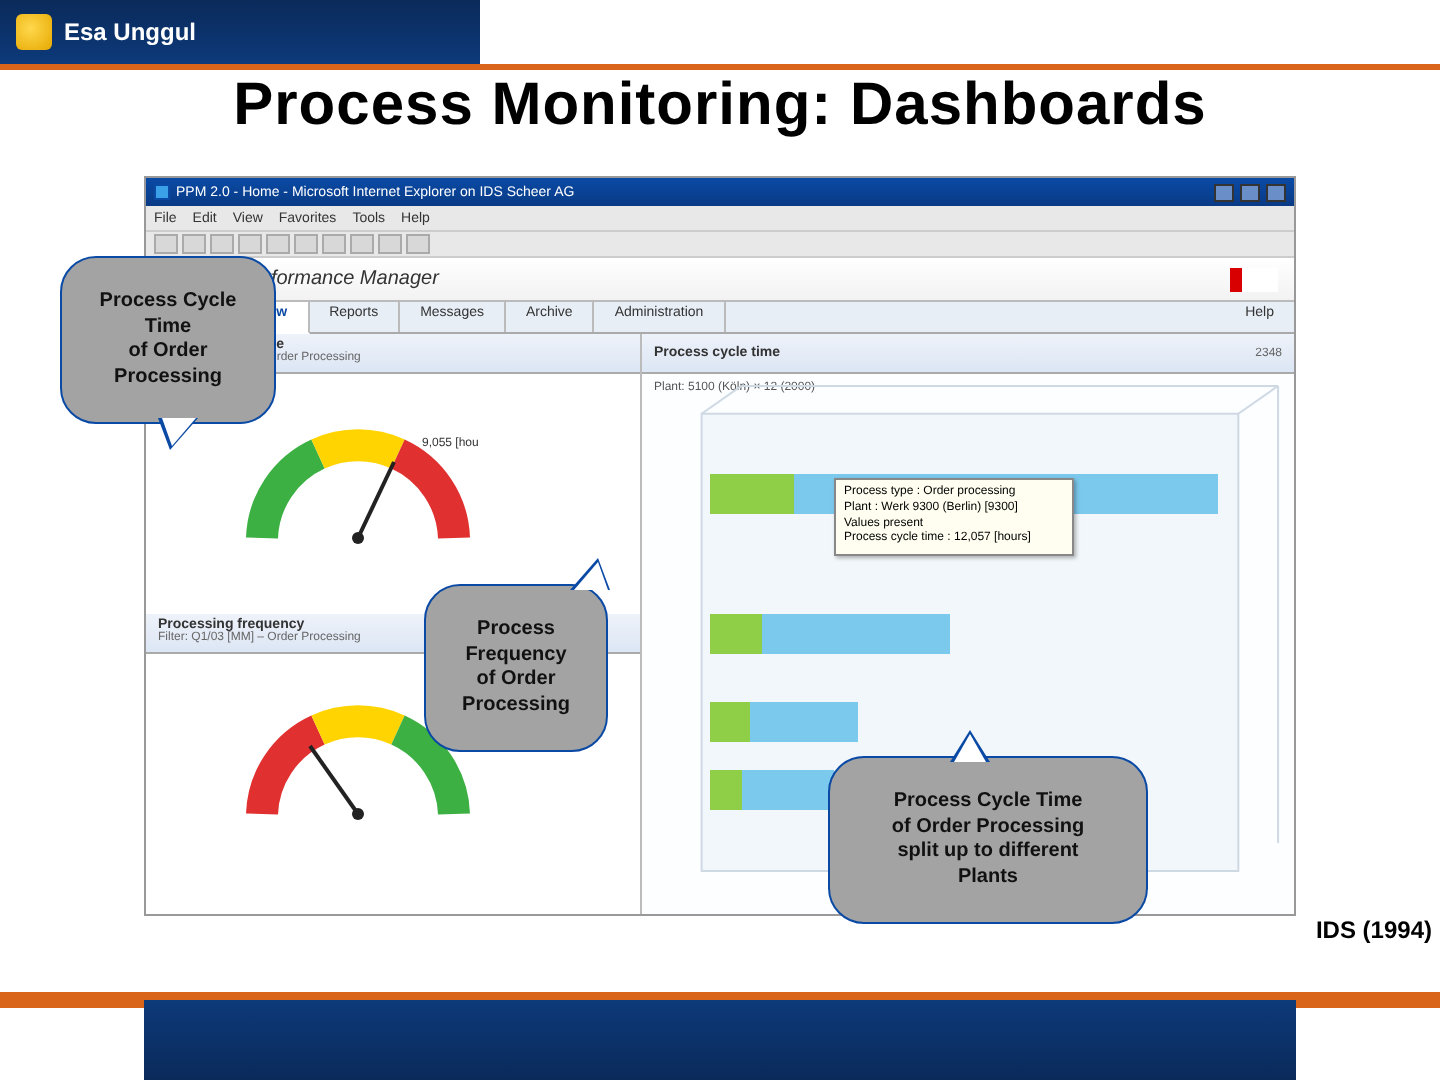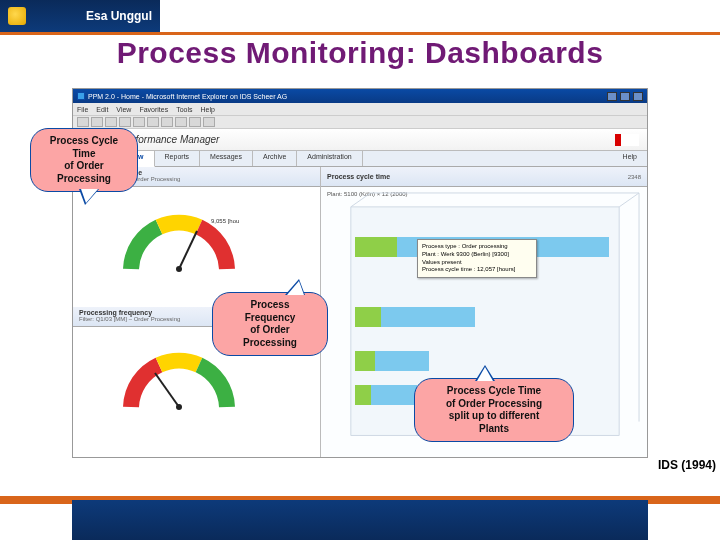--- a/index.html
+++ b/index.html
@@ -1,25 +1,25 @@
 <!DOCTYPE html>
 <html><head>
 <meta charset="utf-8">
 <style>
   * { box-sizing: border-box; margin: 0; padding: 0; }
   body { width: 720px; height: 540px; font-family: Arial, sans-serif; background: #fff; overflow: hidden; position: relative; }
 
   .top-band { position: absolute; top: 0; left: 0; width: 720px; height: 32px; display: flex; align-items: center; }
-  .top-band .navy { width: 160px; height: 32px; background: linear-gradient(#0a2a5a, #0d3a7a); display: flex; align-items: center; padding: 0 8px; justify-content: space-between; }
+  .top-band .navy { width: 240px; height: 32px; background: linear-gradient(#0a2a5a, #0d3a7a); display: flex; align-items: center; padding: 0 8px; }
   .top-band .orange { width: 330px; height: 32px; background: linear-gradient(#d9651a, #e8833a); display: flex; align-items: center; padding: 0 12px; color: #fff; font-style: italic; font-weight: bold; font-size: 13px; }
   .logo-badge { width: 18px; height: 18px; background: radial-gradient(circle at 40% 40%, #ffd84d, #e6a800); border-radius: 3px; margin-right: 6px; }
   .logo-text { color: #fff; font-size: 12px; font-weight: bold; }
   .thin-orange { position: absolute; top: 32px; left: 0; width: 720px; height: 3px; background: #d9651a; }
 
-  .title { position: absolute; top: 36px; left: 0; width: 720px; text-align: center; font-size: 30px; color: #701a75; letter-spacing: 0.5px; }
+  .title { position: absolute; top: 36px; left: 0; width: 720px; text-align: center; font-size: 30px; color: #000000; letter-spacing: 0.5px; }
 
   .dashboard { position: absolute; top: 88px; left: 72px; width: 576px; height: 370px; border: 1px solid #999; background: #f7f7f7; }
   .titlebar { height: 14px; background: linear-gradient(#0a4aa5, #093a85); display: flex; align-items: center; padding: 0 4px; gap: 3px; }
   .titlebar .win-icon { width: 8px; height: 8px; background: #3aa0e8; border: 1px solid #0a4aa5; }
   .titlebar-title { color: #fff; font-size: 7px; }
   .titlebar .spacer { flex: 1; }
   .titlebar .win-btn { width: 10px; height: 9px; background: #6a8fc8; border: 1px solid #333; }
   .menubar { height: 12px; background: #e8e8e8; display: flex; align-items: center; padding: 0 4px; gap: 8px; font-size: 7px; color: #333; }
   .toolbar { height: 14px; background: #e8e8e8; border-top: 1px solid #ccc; border-bottom: 1px solid #ccc; display: flex; align-items: center; padding: 0 4px; gap: 2px; }
   .tb-btn { width: 12px; height: 10px; background: #d8d8d8; border: 1px solid #aaa; }
@@ -45,21 +45,21 @@
   .gauge svg { width: 120px; height: 64px; }
   .gauge .val { font-size: 6px; fill: #333; }
 
   .bars-area { flex: 1; position: relative; background: #fcfeff; }
   .bar { position: absolute; height: 20px; display: flex; }
   .bar .seg1 { background: #8fcf48; }
   .bar .seg2 { background: #7cc9ee; }
   .tooltip { position: absolute; width: 120px; background: #fffef0; border: 1px solid #888; font-size: 6px; padding: 3px 4px; line-height: 1.3; box-shadow: 1px 1px 2px rgba(0,0,0,0.3); }
   .right-meta { position: absolute; top: 4px; left: 6px; font-size: 6px; color: #555; }
 
-  .callout { position: absolute; background: #fca5a5; border: 1.5px solid #0a4aa5; border-radius: 18px; padding: 6px 10px; font-size: 10px; font-weight: bold; text-align: center; line-height: 1.25; color: #111; z-index: 40; }
+  .callout { position: absolute; background: #a3a3a3; border: 1.5px solid #0a4aa5; border-radius: 18px; padding: 16px 10px; font-size: 10px; font-weight: bold; text-align: center; line-height: 1.25; color: #111; z-index: 40; }
   .callout .tail { position: absolute; width: 0; height: 0; }
   .c1 .tail { bottom: -14px; left: 48px; border-left: 6px solid transparent; border-right: 14px solid transparent; border-top: 16px solid #0a4aa5; }
   .c1 .tail::after { content: ''; position: absolute; top: -16px; left: -4px; border-left: 5px solid transparent; border-right: 12px solid transparent; border-top: 14px solid #fff; }
   .c2 .tail { top: -14px; left: 72px; border-left: 14px solid transparent; border-right: 6px solid transparent; border-bottom: 16px solid #0a4aa5; }
   .c2 .tail::after { content: ''; position: absolute; top: 2px; left: -12px; border-left: 12px solid transparent; border-right: 5px solid transparent; border-bottom: 14px solid #fff; }
   .c3 .tail { top: -14px; left: 60px; border-left: 10px solid transparent; border-right: 10px solid transparent; border-bottom: 16px solid #0a4aa5; }
   .c3 .tail::after { content: ''; position: absolute; top: 2px; left: -8px; border-left: 8px solid transparent; border-right: 8px solid transparent; border-bottom: 14px solid #fff; }
 
   .source { position: absolute; right: 4px; top: 458px; font-size: 12px; font-weight: bold; }
 
@@ -203,21 +203,21 @@
   </div>
 </div>
 
 <div class="callout c1" style="top:128px;left:30px;width:108px">
   <span style="white-space:pre-line">Process Cycle
 Time
 of Order
 Processing</span>
   <div class="tail"></div>
 </div>
-<div class="callout c2" style="top:292px;left:212px;width:116px">
+<div class="callout c2" style="top:292px;left:212px;width:92px">
   <span style="white-space:pre-line">Process
 Frequency
 of Order
 Processing</span>
   <div class="tail"></div>
 </div>
 <div class="callout c3" style="top:378px;left:414px;width:160px">
   <span style="white-space:pre-line">Process Cycle Time
 of Order Processing
 split up to different

